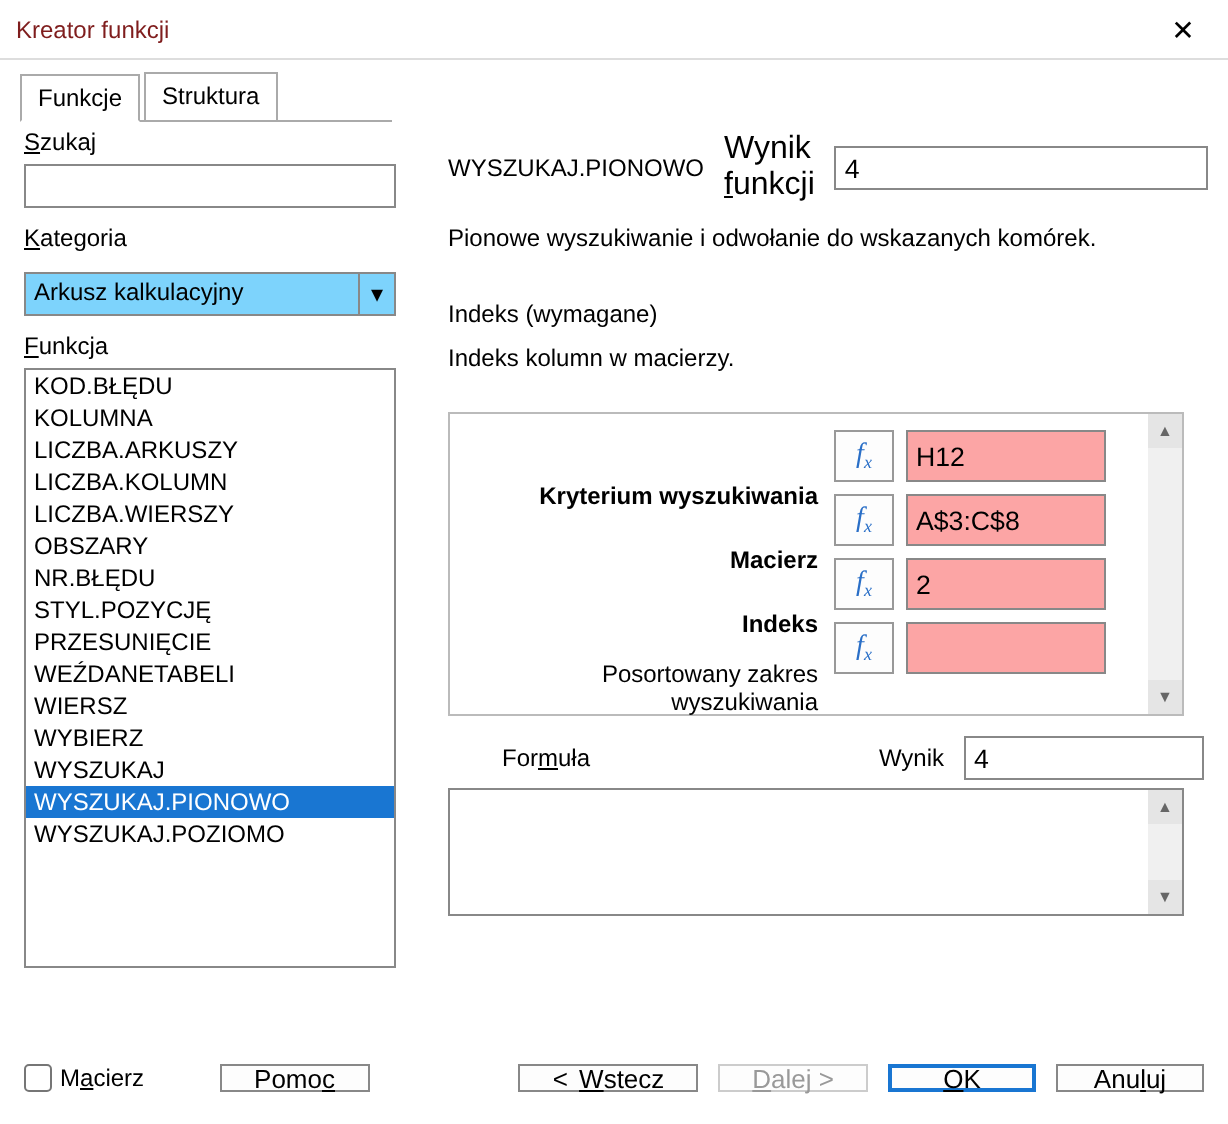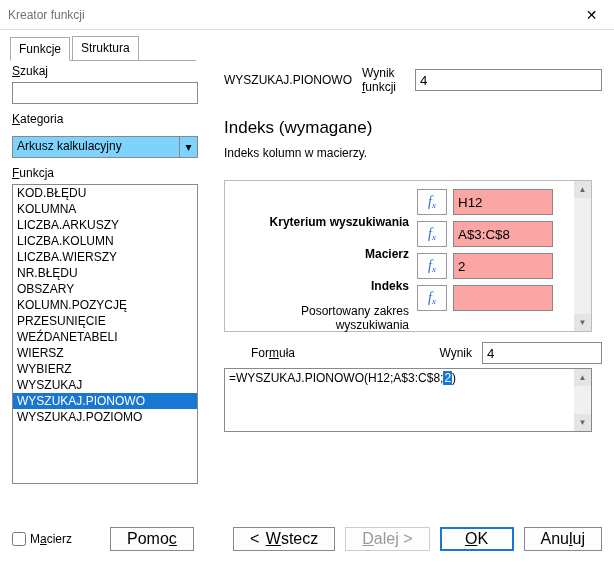--- a/index.html
+++ b/index.html
@@ -14,21 +14,21 @@
   }
   .titlebar {
     height: 30px;
     display: flex;
     align-items: center;
     justify-content: space-between;
     background: #fff;
     border-bottom: 1px solid #ddd;
     padding-left: 8px;
   }
-  .titlebar span { font-size: 12px; color: #737373; }
+  .titlebar span { font-size: 12px; color: #7f1d1d; }
   .closebtn {
     width: 45px; height: 30px;
     display: flex; align-items: center; justify-content: center;
     font-size: 14px;
     font-family: Arial;
   }
   .dialog-body {
     position: relative;
     height: calc(100% - 30px - 46px);
     padding: 6px 10px 0 10px;
@@ -102,29 +102,29 @@
   }
 
   .right-pane {
     position: absolute;
     left: 224px;
     top: 36px;
     width: 378px;
   }
   .row1 { display: flex; align-items: center; gap: 10px; }
   .funcname { width: 132px; font-size: 12px; }
-  .wf-lbl { font-size: 12px; }
+  .wf-lbl { font-size: 16px; }
   .wf-input {
     flex: 1; height: 22px;
     border: 1px solid #888;
     padding: 2px 4px;
     background: #fff;
   }
   .desc { margin-top: 10px; font-size: 12px; }
-  .sub1 { margin-top: 24px; font-size: 17px; }
+  .sub1 { margin-top: 24px; font-size: 12px; }
   .sub2 { margin-top: 8px; font-size: 12px; }
 
   .param-box {
     margin-top: 20px;
     border: 1px solid #bbb;
     width: 368px;
     height: 152px;
     position: relative;
     padding: 8px 4px;
   }
@@ -219,26 +219,26 @@
     height: 46px;
     display: flex;
     align-items: center;
     padding: 0 12px;
     gap: 10px;
   }
   .chk { display: flex; align-items: center; gap: 4px; }
   .chk input { width: 14px; height: 14px; }
   .btn {
     min-width: 74px;
-    height: 24px;
+    height: 14px;
     border: 1px solid #888;
     background: #fdfdfd;
     padding: 0 16px;
     display: flex; align-items: center; justify-content: center;
-    font-size: 16px;
+    font-size: 13px;
   }
   .btn.disabled { color: #999; border-color: #ccc; }
   .btn.default { border: 2px solid #1976d2; }
   .spacer { flex: 1; }
   .arrow-left { margin-right: 2px; }
   .underline { text-decoration: underline; }
 </style>
 </head>
 <body>
 
@@ -262,39 +262,40 @@
       <span>Arkusz kalkulacyjny</span>
       <div class="drop">▾</div>
     </div>
     <span class="label-u under-first">Funkcja</span>
     <div class="listbox" id="fn-list">
         <div class="item">KOD.BŁĘDU</div>
         <div class="item">KOLUMNA</div>
         <div class="item">LICZBA.ARKUSZY</div>
         <div class="item">LICZBA.KOLUMN</div>
         <div class="item">LICZBA.WIERSZY</div>
+        <div class="item">OBSZARY</div>
         <div class="item">NR.BŁĘDU</div>
-        <div class="item">OBSZARY</div>
-        <div class="item">KOLUMN.POZYCJĘ</div>
+        <div class="item">STYL.POZYCJĘ</div>
         <div class="item">PRZESUNIĘCIE</div>
         <div class="item">WEŹDANETABELI</div>
         <div class="item">WIERSZ</div>
         <div class="item">WYBIERZ</div>
         <div class="item">WYSZUKAJ</div>
         <div class="item sel">WYSZUKAJ.PIONOWO</div>
         <div class="item">WYSZUKAJ.POZIOMO</div>
       </div>
   </div>
 
   <div class="right-pane">
     <div class="row1">
       <span class="funcname">WYSZUKAJ.PIONOWO</span>
       <span class="wf-lbl"><span>Wynik </span><span class="underline">f</span><span>unkcji</span></span>
       <input class="wf-input" value="4" style="">
     </div>
+    <div class="desc">Pionowe wyszukiwanie i odwołanie do wskazanych komórek.</div>
     <div class="sub1">Indeks (wymagane)</div>
     <div class="sub2">Indeks kolumn w macierzy.</div>
 
     <div class="param-box">
       <div class="param-row">
         <div class="param-lbl bold">Kryterium wyszukiwania</div>
         <div class="fx-btn">
             <span>f</span>
             <span class="sub">x</span>
           </div>
@@ -329,23 +330,20 @@
         <div class="scroll-btn">▼</div>
       </div>
     </div>
 
     <div class="formula-row">
       <span class="formula-lbl"><span>For</span><span class="underline">m</span><span>uła</span></span>
       <span class="wynik-lbl">Wynik</span>
       <input class="wynik-in" value="4" style="">
     </div>
     <div class="formula-area">
-      <div class="formula-inner">
-        <span>=WYSZUKAJ.PIONOWO(H12;A$3:C$8;</span><span class="formula-sel">2</span><span>)</span>
-      </div>
       <div class="scroll-v">
         <div class="scroll-btn">▲</div>
         <div class="scroll-btn">▼</div>
       </div>
     </div>
   </div>
 </div>
 
 <div class="footer">
   <label class="chk">

